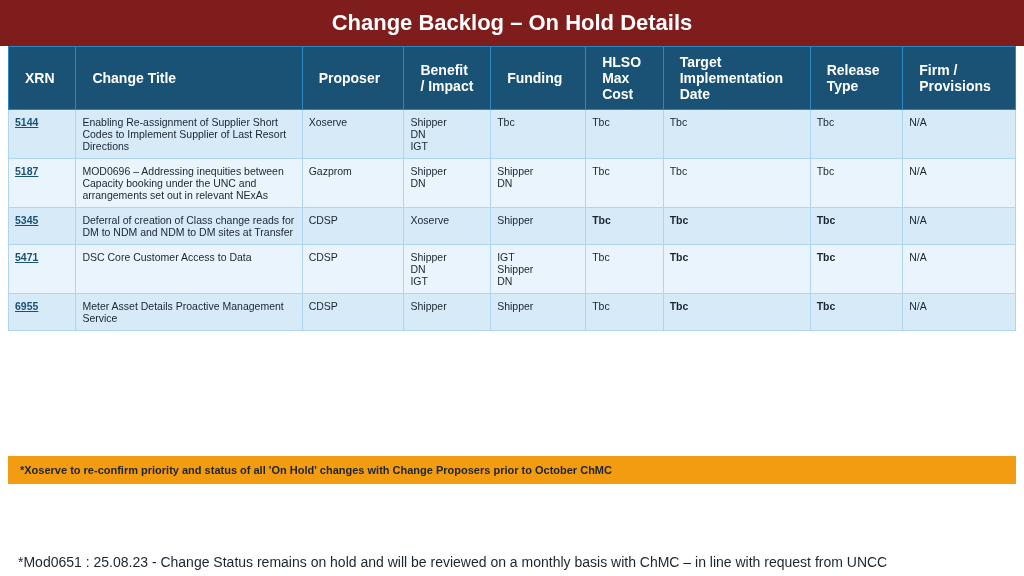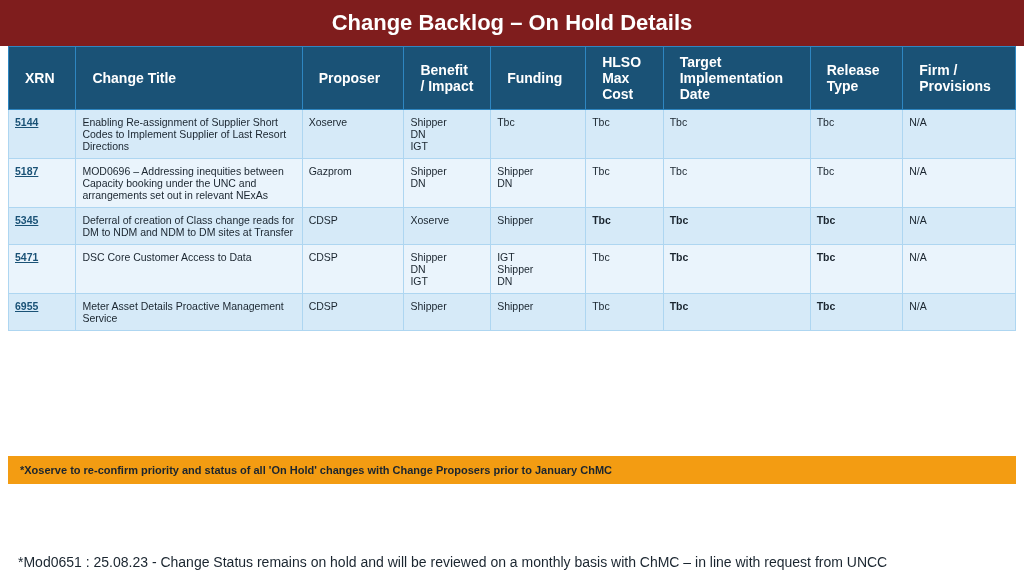--- a/index.html
+++ b/index.html
@@ -180,19 +180,19 @@
             <td>Shipper</td>
             <td>Tbc</td>
             <td class="bold-cell">Tbc</td>
             <td class="bold-cell">Tbc</td>
             <td>N/A</td>
           </tr>
         </tbody>
     </table>
   </div>
 
-  <div class="notice-bar">*Xoserve to re-confirm priority and status of all 'On Hold' changes with Change Proposers prior to January ChMC</div>
+  <div class="notice-bar">*Xoserve to re-confirm priority and status of all 'On Hold' changes with Change Proposers prior to October ChMC</div>
 
   <div style="height: 60px;"></div>
 
   <div class="footnote">*Mod0651 : 25.08.23 - Change Status remains on hold and will be reviewed on a monthly basis with ChMC – in line with request from UNCC</div>
 
 </div>
 
 </body></html>

